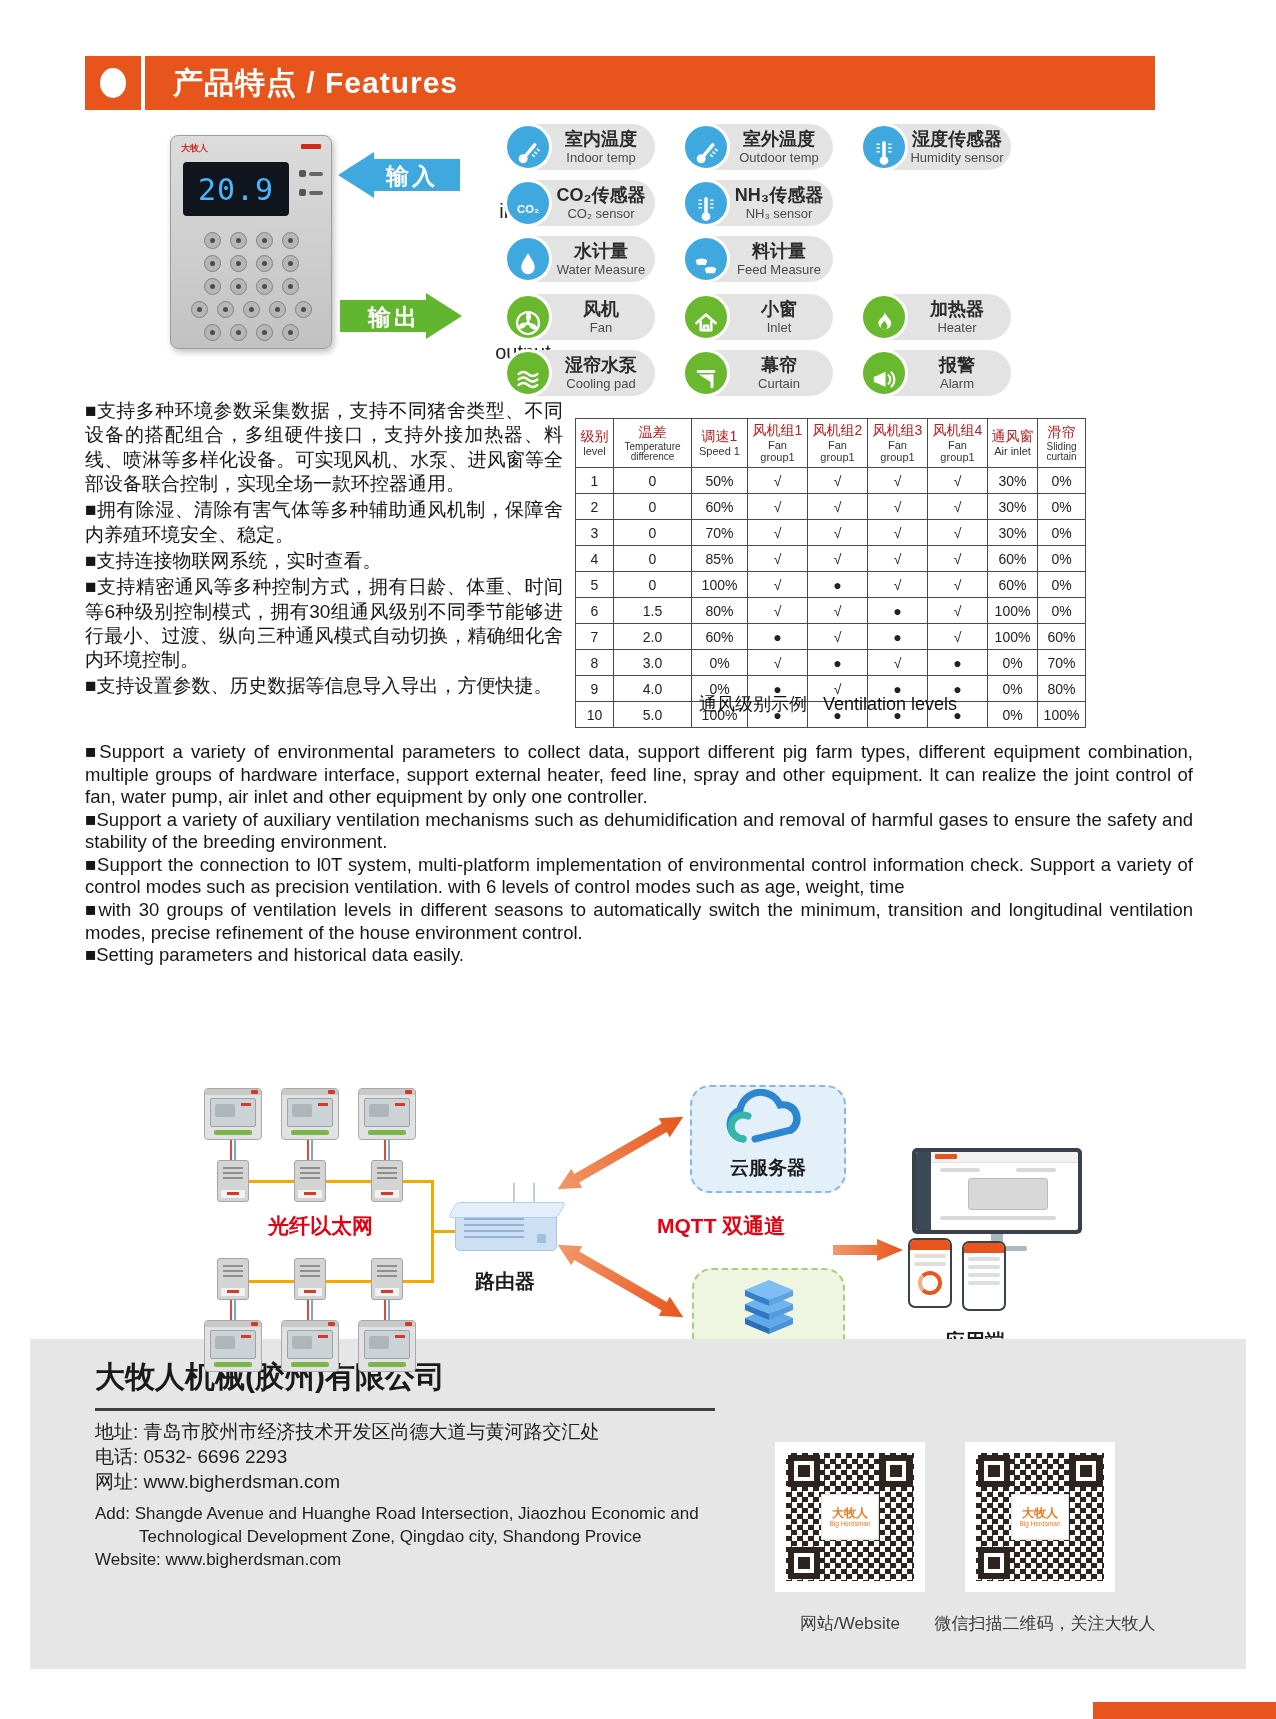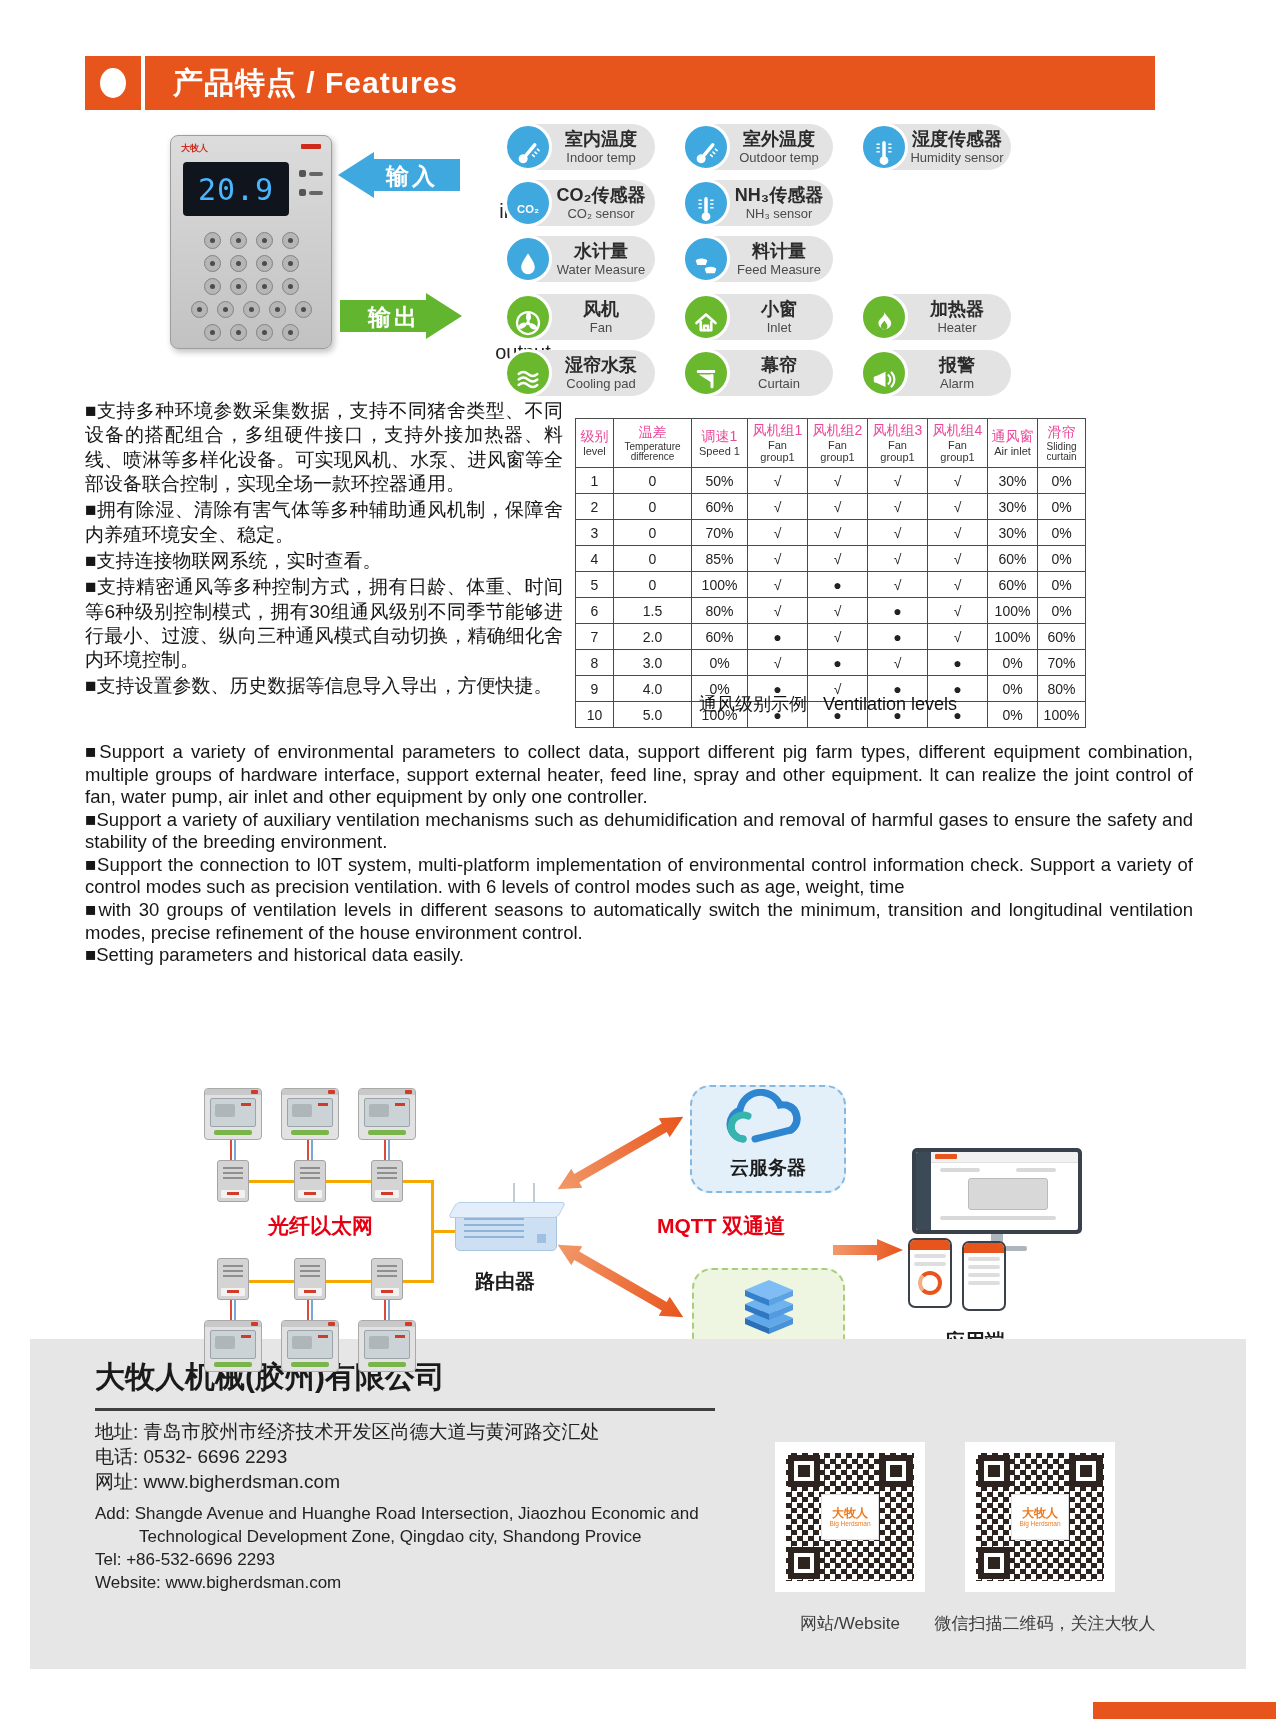--- a/index.html
+++ b/index.html
@@ -59,21 +59,21 @@
   
   .zh-features{position:absolute;left:85px;top:399px;width:478px;font-size:19px;line-height:1.28;
                text-align:justify;color:#161616;}
   .zh-features p{margin:0 0 2px 0;}
 
   
   .vent-table{position:absolute;left:575px;top:418px;border-collapse:collapse;table-layout:fixed;background:#fff;}
   .vent-table th,.vent-table td{border:1px solid #4a4a4a;text-align:center;vertical-align:middle;padding:1px 2px;}
   .vent-table th{font-weight:normal;height:46px;}
   .vent-table td{height:23px;font-size:14px;color:#222;}
-  .th-zh{font-size:14px;color:#ec4899;}
+  .th-zh{font-size:14px;color:#b91c1c;}
   .th-en{font-size:11px;color:#333;line-height:1.05;}
   .vent-caption{position:absolute;left:575px;top:692px;width:506px;text-align:center;font-size:18px;color:#111;}
   .vent-caption .cap-en{margin-left:16px;}
 
   
   .en-features{position:absolute;left:85px;top:741px;width:1108px;font-size:18.5px;line-height:1.22;
                text-align:justify;color:#161616;}
   .en-features p{margin:0;}
 
   
@@ -908,21 +908,20 @@
     <div class="f-text">
       <div class="f-company-zh">大牧人机械(胶州)有限公司</div>
       <div class="f-lines-zh">
         <div>地址: 青岛市胶州市经济技术开发区尚德大道与黄河路交汇处</div>
         <div>电话: 0532- 6696 2293</div>
         <div>网址: www.bigherdsman.com</div>
       </div>
       <div class="f-lines-en">
         <div>Add: Shangde Avenue and Huanghe Road Intersection, Jiaozhou Economic and</div>
         <div class="f-indent">Technological Development Zone, Qingdao city, Shandong Provice</div>
-        <div>Tel: +86-532-6696 2293</div>
         <div>Website: www.bigherdsman.com</div>
       </div>
     </div>
 
     <div class="qr-card" id="qr1">
       <div class="qr">
         <i class="qr-f tl"></i>
           <i class="qr-f tr"></i>
           <i class="qr-f bl"></i>
         <div class="qr-logo">

